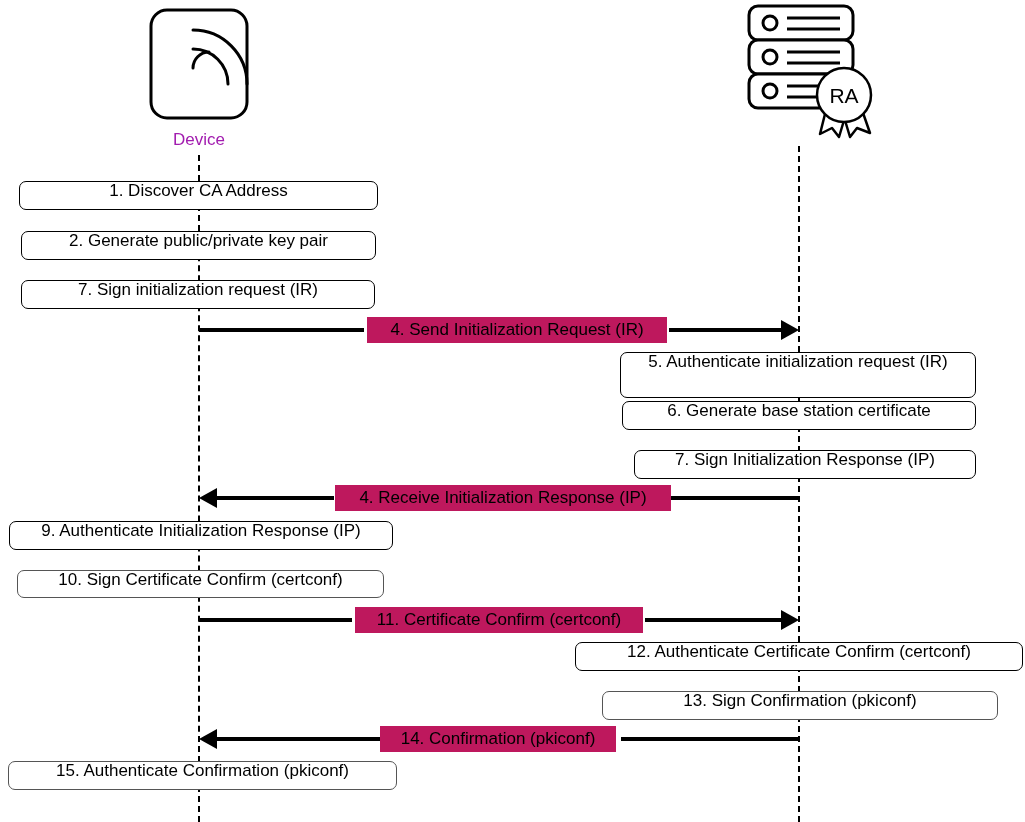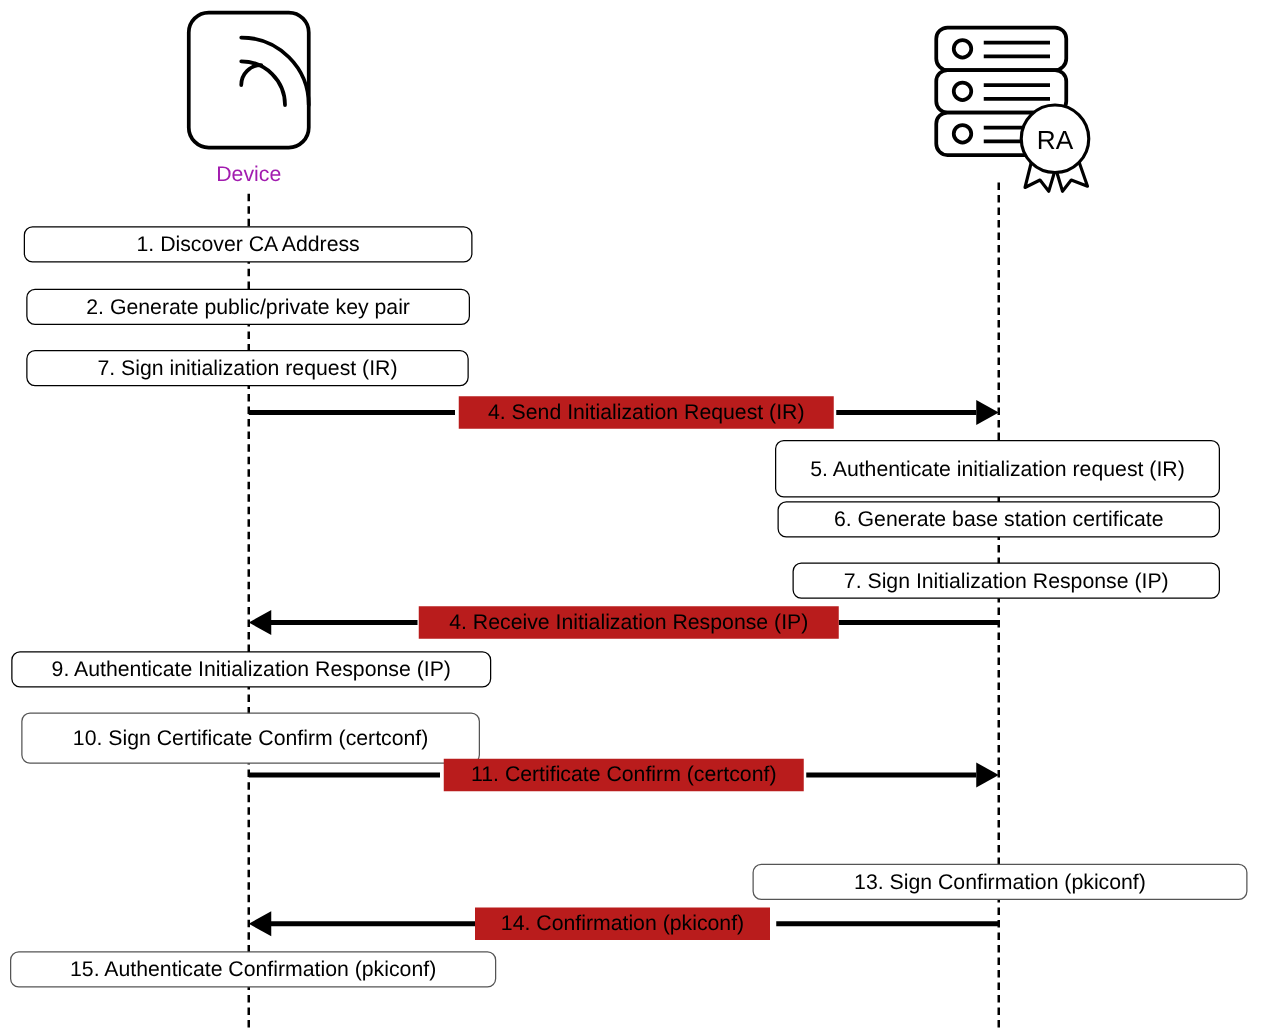--- a/index.html
+++ b/index.html
@@ -34,21 +34,20 @@
   .actor-icon {
     position: absolute;
   }
   .step-box {
     position: absolute;
     box-sizing: border-box;
     background: #ffffff;
     border: 1.6px solid #000000;
     border-radius: 7px;
     display: flex;
-    align-items: center;
     justify-content: center;
     font-size: 17px;
     line-height: 1;
     white-space: nowrap;
     color: #000000;
   }
   .step-box.grey {
     border-color: #555555;
   }
   .msg {
@@ -59,21 +58,21 @@
     position: absolute;
     top: 11px;
     height: 4px;
     background: #000000;
   }
   .msg .label {
     position: absolute;
     top: 0;
     height: 26px;
     line-height: 26px;
-    background: #b91c1c;
+    background: #be185d;
     font-size: 17px;
     white-space: nowrap;
     text-align: center;
     color: #000000;
   }
   .msg .head {
     position: absolute;
     top: 3px;
     width: 0;
     height: 0;
@@ -98,21 +97,21 @@
     <svg width="100" height="112" viewBox="0 0 100 112">
       <rect x="2" y="2" width="96" height="108" rx="16" ry="16" fill="#ffffff" stroke="#000000" stroke-width="3"></rect>
       <path d="M44 60 A16 16 0 0 1 60 44" fill="none" stroke="#000000" stroke-width="3" stroke-linecap="round"></path>
       <path d="M44 41 A35 35 0 0 1 79 76" fill="none" stroke="#000000" stroke-width="3" stroke-linecap="round"></path>
       <path d="M44 22 A54 54 0 0 1 98 76" fill="none" stroke="#000000" stroke-width="3" stroke-linecap="round"></path>
     </svg>
   </div>
   <div class="actor-label" style="left:129px; top:130px; width:140px;">Device</div>
   <div class="lifeline" style="left:198px; top:155px; height:667px;"></div>
 
-  <div class="actor-icon" style="left:740px; top:16px; width:140px; height:140px;">
+  <div class="actor-icon" style="left:740px; top:0; width:140px; height:140px;">
     <svg width="140" height="140" viewBox="0 0 140 140">
       <g fill="#ffffff" stroke="#000000" stroke-width="3">
         <rect x="9" y="6" width="104" height="34" rx="9" ry="9"></rect>
         <rect x="9" y="40" width="104" height="34" rx="9" ry="9"></rect>
         <rect x="9" y="74" width="104" height="34" rx="9" ry="9"></rect>
       </g>
       <g fill="none" stroke="#000000" stroke-width="3">
         <circle cx="30" cy="23" r="7"></circle>
         <circle cx="30" cy="57" r="7"></circle>
         <circle cx="30" cy="91" r="7"></circle>
@@ -168,31 +167,34 @@
     <div class="head left" style="left:0;"></div>
     <div class="line" style="left:17px; width:118px;"></div>
     <div class="line" style="left:472px; width:128px;"></div>
     <div class="label" style="left:136px; width:336px;">4. Receive Initialization Response (IP)</div>
   </div>
 
   <div class="step-box" style="left:9px; top:521px; width:384px; height:29px;">
     <span>9. Authenticate Initialization Response (IP)</span>
   </div>
 
-  <div class="step-box grey" style="left:17px; top:570px; width:367px; height:41px;">
+  <div class="step-box grey" style="left:17px; top:570px; width:367px; height:28px;">
     <span>10. Sign Certificate Confirm (certconf)</span>
   </div>
 
   <div class="msg" style="left:199px; top:607px; width:600px;">
     <div class="line" style="left:0; width:153px;"></div>
     <div class="line" style="left:446px; width:136px;"></div>
     <div class="head right" style="left:582px;"></div>
     <div class="label" style="left:156px; width:288px;">11. Certificate Confirm (certconf)</div>
   </div>
 
+  <div class="step-box" style="left:575px; top:642px; width:448px; height:29px;">
+    <span>12. Authenticate Certificate Confirm (certconf)</span>
+  </div>
 
   <div class="step-box grey" style="left:602px; top:691px; width:396px; height:29px;">
     <span>13. Sign Confirmation (pkiconf)</span>
   </div>
 
   <div class="msg" style="left:199px; top:726px; width:600px;">
     <div class="head left" style="left:0;"></div>
     <div class="line" style="left:17px; width:168px;"></div>
     <div class="line" style="left:422px; width:178px;"></div>
     <div class="label" style="left:181px; width:236px;">14. Confirmation (pkiconf)</div>

